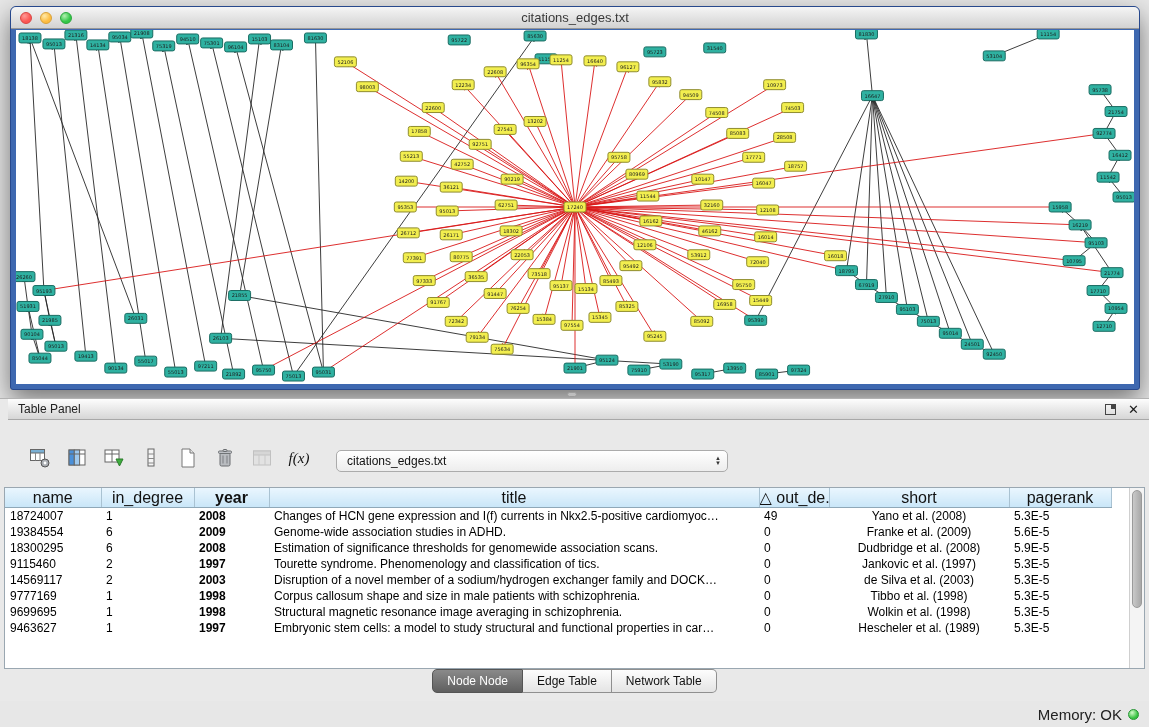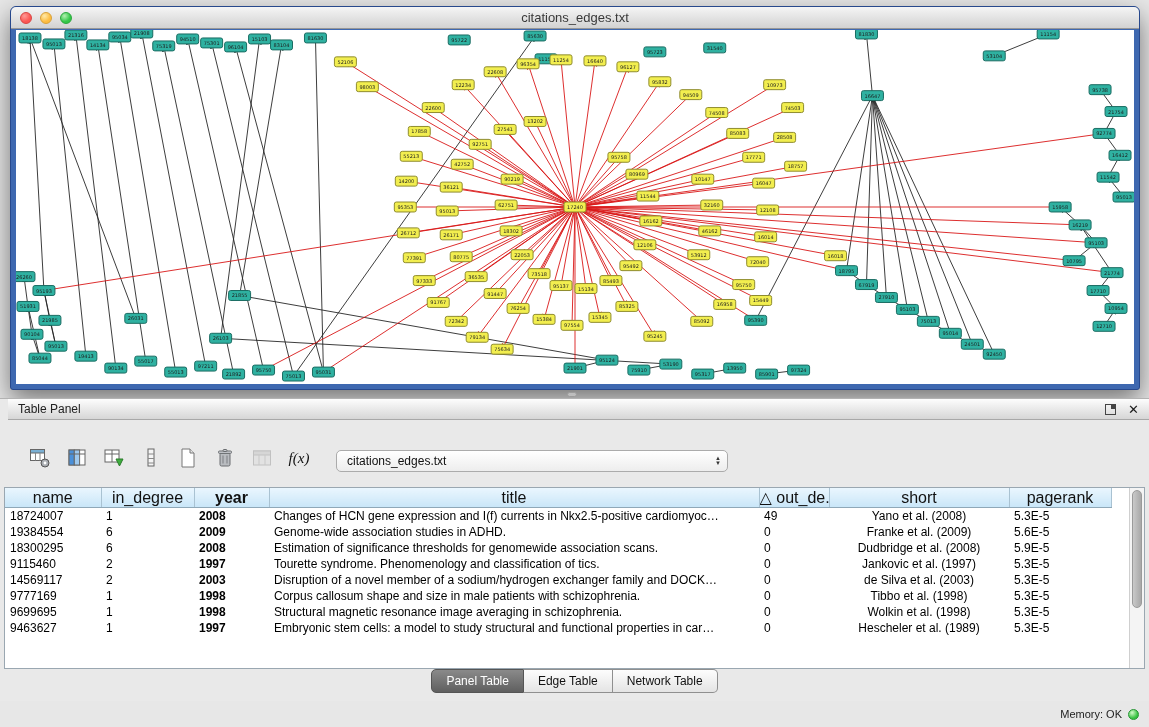--- a/index.html
+++ b/index.html
@@ -133,21 +133,21 @@
   .tab-btn:first-child{ border-radius:5px 0 0 5px; border-left-width:1px; }
   .tab-btn:last-child{ border-radius:0 5px 5px 0; }
   .tab-btn.selected{
     background:linear-gradient(#8a8a8a,#5f5f5f); color:#fff;
     border-color:#555;
   }
   
   .statusbar{
     position:absolute; left:0; right:0; bottom:0; height:26px;
     display:flex; align-items:center; justify-content:flex-end;
-    padding-right:10px; gap:6px; font-size:11px; color:#222;
+    padding-right:10px; gap:6px; font-size:15px; color:#222;
   }
   .mem-dot{
     width:11px; height:11px; border-radius:50%;
     background:radial-gradient(circle at 35% 30%, #d2fbc8, #35c13f 65%);
     border:1px solid #239431;
   }
 </style>
 </head>
 <body>
 
@@ -1067,21 +1067,21 @@
               <td class="c6">5.3E-5</td>
             </tr>
           </tbody>
       </table>
       <div class="vscroll">
         <div class="thumb"></div>
       </div>
     </div>
 
     <div class="tabs-row">
-        <button class="tab-btn selected">Panel Table</button>
+        <button class="tab-btn selected">Node Node</button>
         <button class="tab-btn">Edge Table</button>
         <button class="tab-btn">Network Table</button>
       </div>
   </div>
 
   <div class="statusbar">
     <span>Memory: OK</span>
     <span class="mem-dot"></span>
   </div>
 

